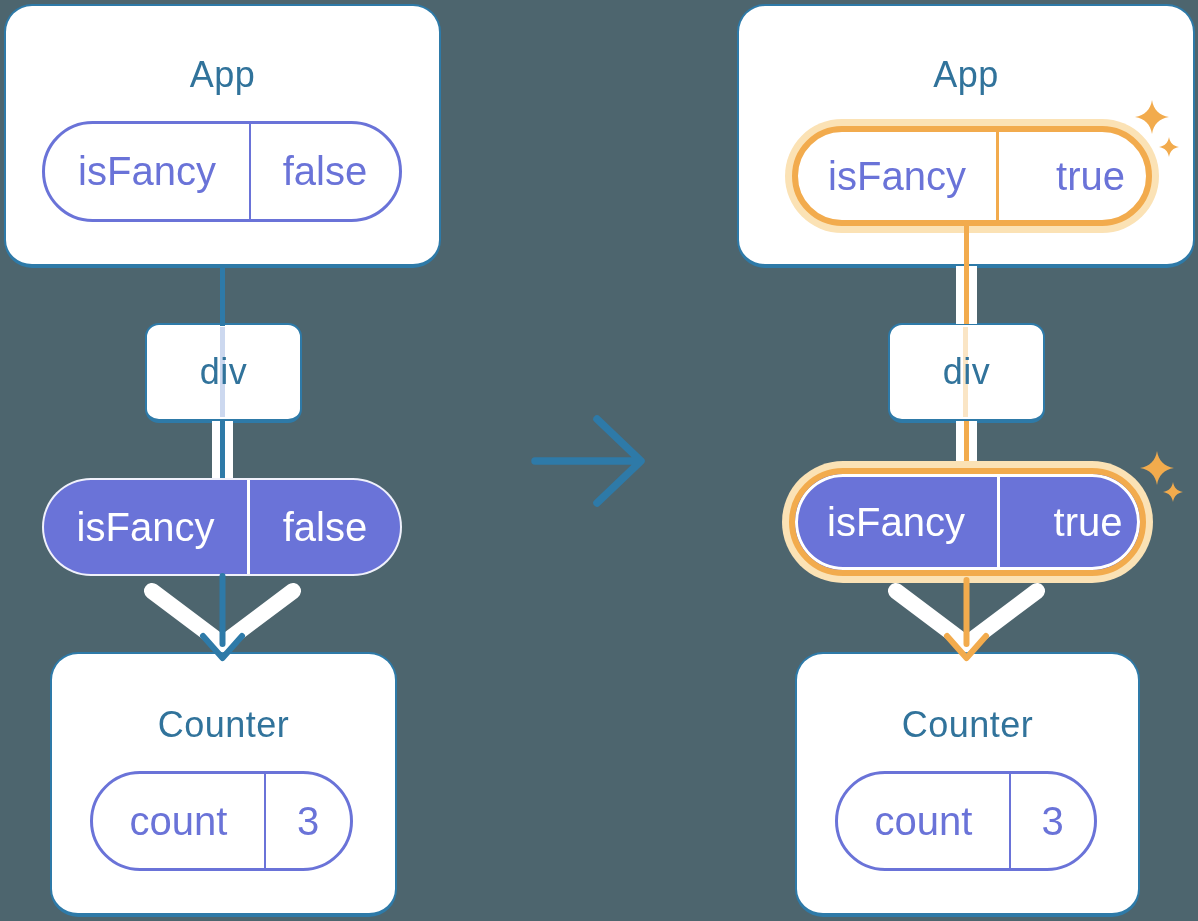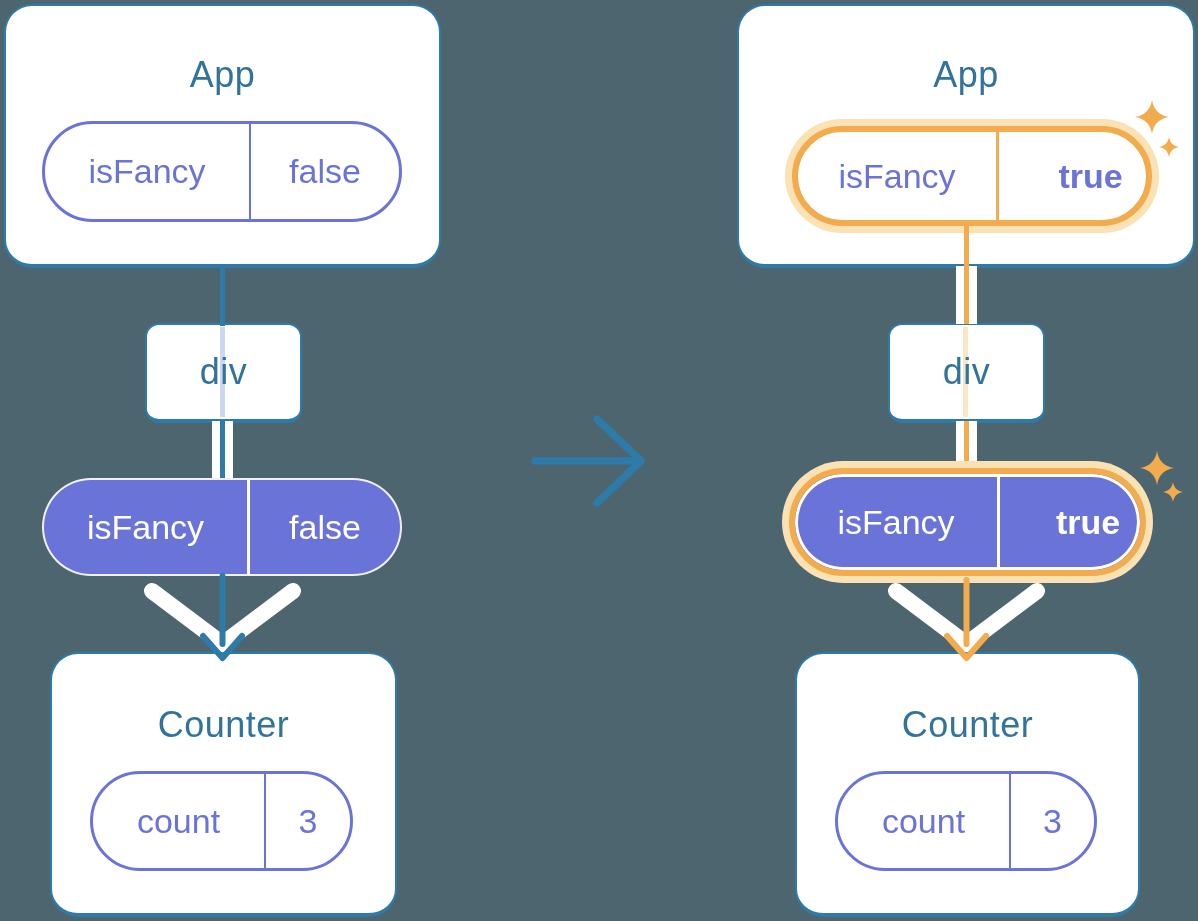--- a/index.html
+++ b/index.html
@@ -9,28 +9,28 @@
   }
   html,body{margin:0;padding:0;}
   .canvas{position:relative;width:1198px;height:921px;background:var(--background);
     font-family:"Liberation Sans",sans-serif;overflow:hidden;}
   .abs{position:absolute;}
   .box{position:absolute;background:#fff;border:2px solid var(--teal);
     border-bottom-width:4px;border-radius:28px;box-sizing:border-box;z-index:1;}
   .title{position:absolute;left:0;width:100%;text-align:center;
     color:var(--teal_text);font-size:36px;font-weight:500;letter-spacing:.5px;z-index:2;}
   .pill{position:absolute;display:flex;border-radius:999px;box-sizing:border-box;
-    font-size:34px;z-index:3;overflow:hidden;}
+    font-size:40px;z-index:3;overflow:hidden;}
   .pill-outline{border:3px solid var(--purple);color:var(--purple);background:#fff;}
   .pill-solid{background:var(--purple);color:#fff;border:2px solid rgba(255,255,255,.9);}
   .cell{display:flex;align-items:center;justify-content:center;box-sizing:border-box;}
   .divider-purple{border-right:2.5px solid var(--purple);}
   .divider-white{border-right:3px solid #fff;}
   .divider-orange{border-right:3px solid var(--orange);}
-  .bold{font-weight:bold;padding-left:36px;}
+  .bold{font-weight:normal;padding-left:36px;}
   .hl{border:6px solid var(--orange);box-shadow:0 0 0 7px var(--orange_glow);background:#fff;}
   .hl-solid{border:6px solid var(--orange);
     box-shadow:0 0 0 7px var(--orange_glow), inset 0 0 0 3px #fff;background:var(--purple);color:#fff;}
   .vline{position:absolute;z-index:2;}
   .triple{position:absolute;width:21px;z-index:2;}
   .triple-teal{background:linear-gradient(90deg,#fff 0 8px,var(--teal) 8px 13px,#fff 13px 21px);}
   .triple-orange{background:linear-gradient(90deg,#fff 0 8px,var(--orange) 8px 13px,#fff 13px 21px);}
   svg.abs{z-index:4;overflow:visible;}
   .stroke-teal{stroke:var(--teal);} .stroke-orange{stroke:var(--orange);}
   .stroke-white{stroke:#fff;} .fill-orange{fill:var(--orange);}

